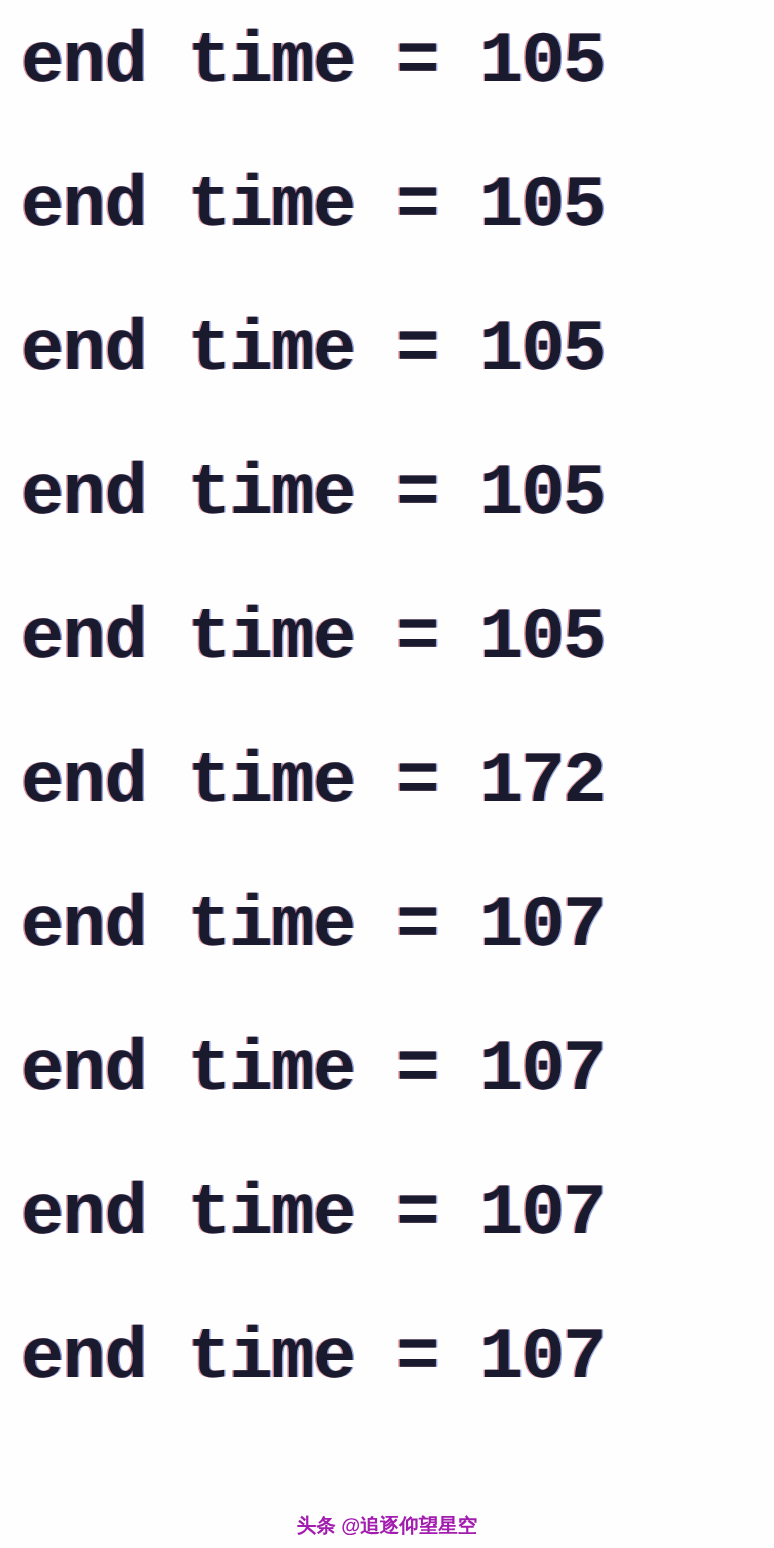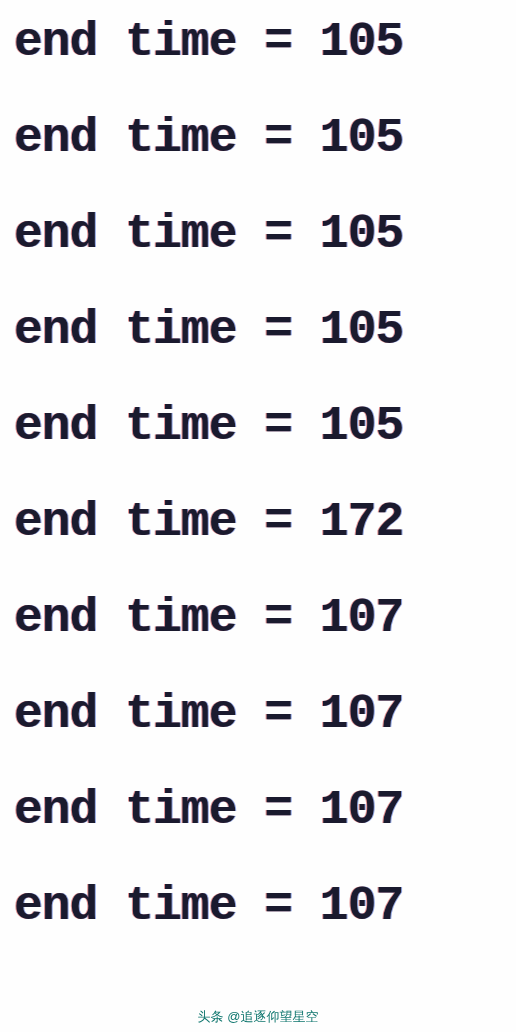--- a/index.html
+++ b/index.html
@@ -31,23 +31,24 @@
     .line:last-child {
       margin-bottom: 0;
     }
     .footer {
       position: absolute;
       bottom: 6px;
       left: 50%;
       transform: translateX(-50%);
       font-family: Arial, sans-serif;
       font-size: 13px;
-      color: #0f766e;
+      color: #a21caf;
       letter-spacing: 0;
       text-shadow: none;
+      font-weight: bold;
     }
     .watermark {
       position: absolute;
       font-size: 13px;
       color: rgba(0,0,0,0.04);
       font-family: Arial, sans-serif;
       text-shadow: none;
       pointer-events: none;
     }
     .wm1 { top: 10px; right: 20px; }

